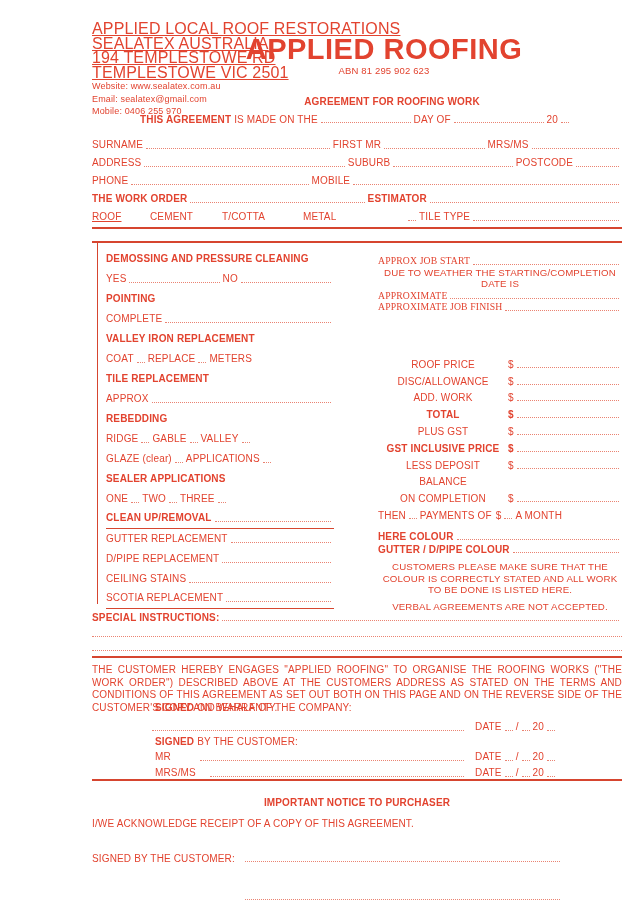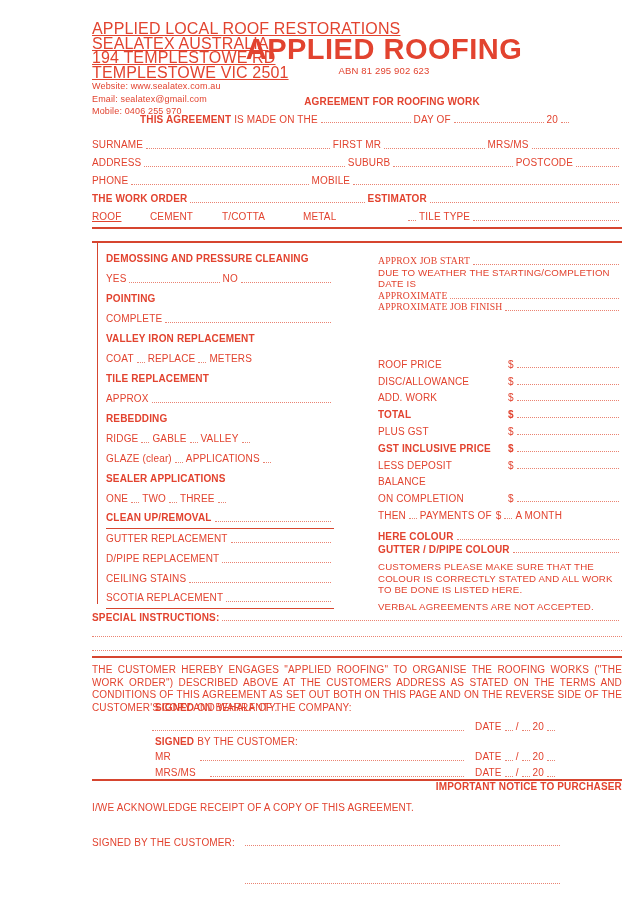--- a/index.html
+++ b/index.html
@@ -36,21 +36,21 @@
 
   
   #fields{top:133px;}
   .f-row{display:flex;align-items:flex-end;height:18px;}
   .f-row span{white-space:nowrap;line-height:12px;}
 
   
   .rule{position:absolute;left:92px;width:530px;border-top:2px solid var(--rule);}
 
   
-  #columns{top:241px;height:363px;border-top:2px solid var(--rule);display:flex;align-items:flex-start;}
+  #columns{top:241px;height:363px;border-top:2px solid var(--rule);display:flex;align-items:flex-start;text-align:center;}
   #col-left{width:273px;height:100%;border-left:1.2px solid var(--rule);margin-left:5px;padding:2px 0 0 8px;}
   .col-inner{width:228px;}
   .lrow{display:flex;align-items:flex-end;height:20px;line-height:12px;}
   .lrow span{white-space:nowrap;}
   .lhead{font-weight:bold;}
   .ul-solid{border-bottom:1.5px solid var(--rule);padding-bottom:4px;height:24px;margin-bottom:-4px;}
   #col-right{flex:1;padding-left:8px;height:100%;}
   .rb1{margin-top:12px;line-height:11.6px;font-size:9.7px;}
   .rb1 .row{align-items:flex-end;font-family:Liberation Serif, serif;}
   .prices{margin-top:40px;}
@@ -75,21 +75,21 @@
   .sg-a{margin-left:63px;height:12px;}
   .sg-b{margin-left:60px;margin-right:64px;height:19px;}
   .sg-c{margin-left:63px;height:14px;align-items:flex-end;display:flex;}
   .sg-d{margin-left:63px;margin-right:64px;height:16px;}
   .dlbl{white-space:nowrap;margin-left:8px;}
   .w36{flex:0 0 36px;} .w42{flex:0 0 42px;} .w30{flex:0 0 30px;}
   .w52{flex:0 0 52px;} .w57{flex:0 0 57px;} .w26{flex:0 0 26px;}
 
   
   #notice{top:779px;border-top:2.5px solid var(--rule);}
-  #ntitle{text-align:right;font-weight:bold;margin-top:0;}
+  #ntitle{text-align:center;font-weight:bold;margin-top:16px;}
   #nack{margin-top:10px;}
   #nsigned{margin-top:22px;display:flex;align-items:flex-end;height:13px;}
   #nsigned .lab{flex:0 0 150px;white-space:nowrap;}
   #nsigned .dots{margin-right:62px;}
   #nline2{margin:22px 62px 0 153px;}
 </style>
 </head>
 <body>
 
 <div class="page">

